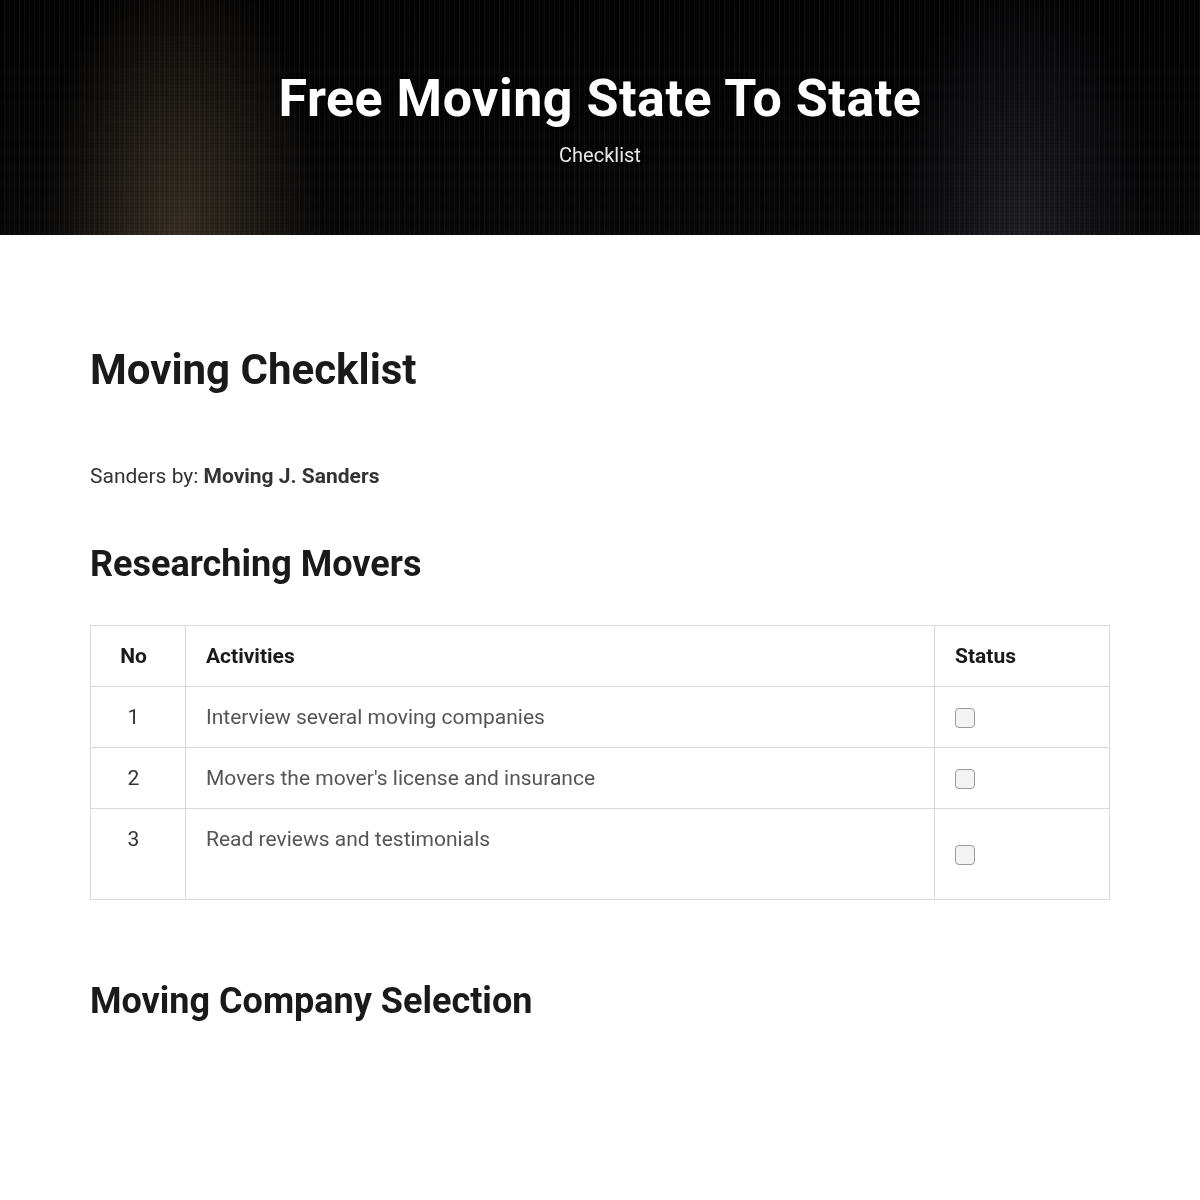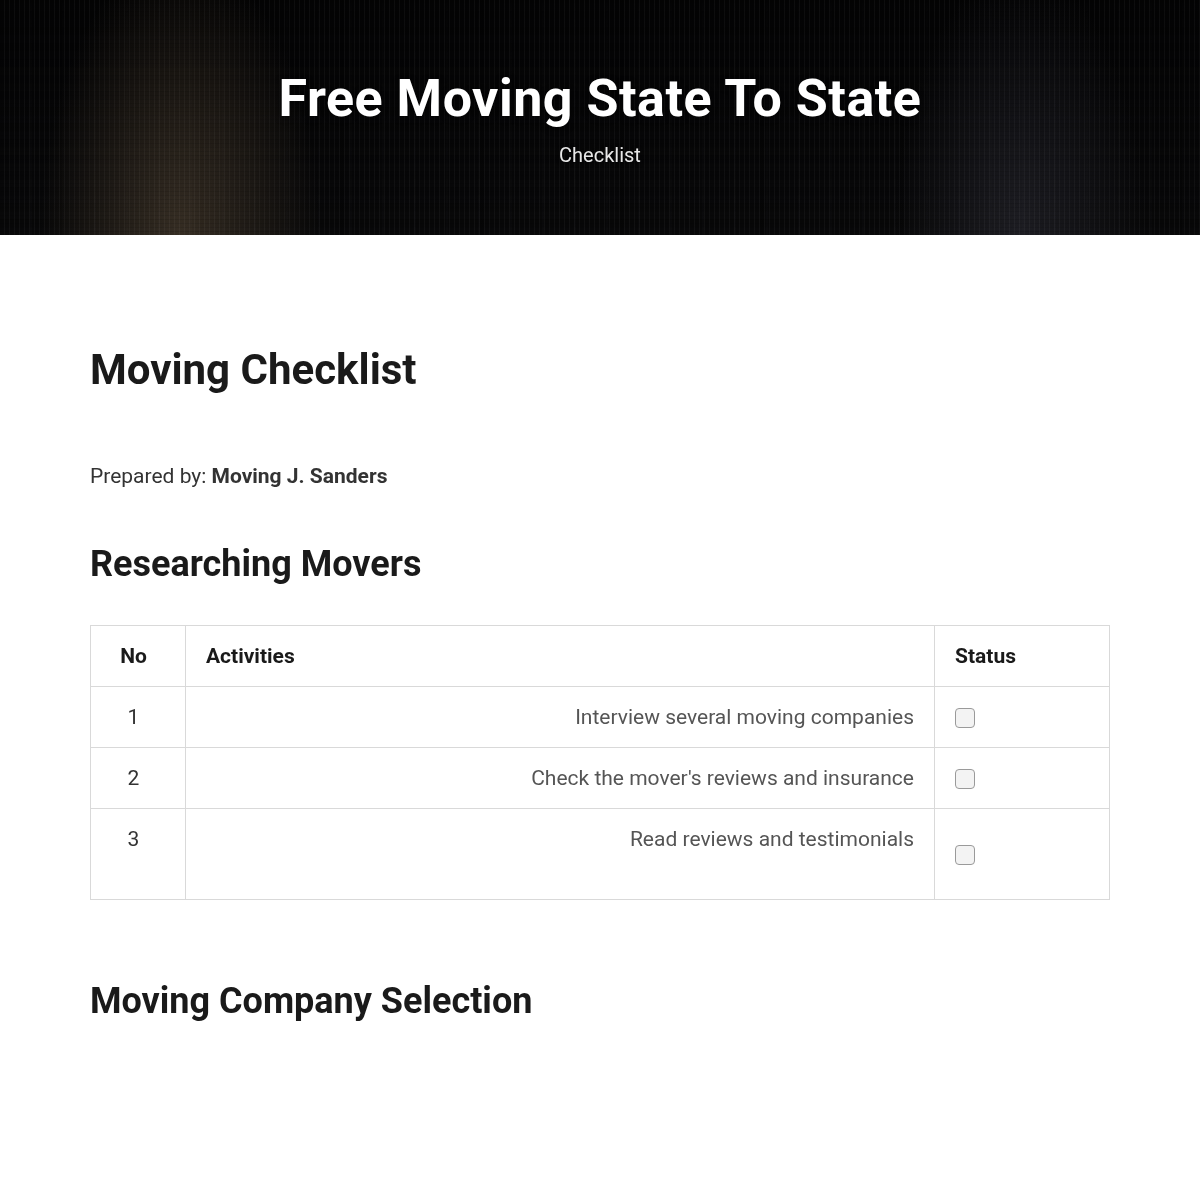--- a/index.html
+++ b/index.html
@@ -110,21 +110,20 @@
     width: 95px;
     text-align: center;
     padding-left: 11px;
   }
   th.col-status, td.col-status {
     width: 175px;
     text-align: left;
   }
   td.col-activity {
     color: #555;
-    text-align: right;
   }
   .checkbox {
     display: inline-block;
     width: 20px;
     height: 20px;
     border: 1.5px solid #9a9a9a;
     border-radius: 4px;
     background: #f3f3f3;
     vertical-align: middle;
   }
@@ -137,42 +136,42 @@
 <div class="hero">
   <div class="hero-bg"></div>
   <div class="hero-title">Free Moving State To State</div>
   <div class="hero-subtitle">Checklist</div>
 </div>
 
 <div class="content">
   <h1 class="doc-title">Moving Checklist</h1>
 
   <div class="prepared">
-    <span class="label">Prepared by: </span><span class="name">Moving J. Sanders</span>
+    <span class="label">Sanders by: </span><span class="name">Moving J. Sanders</span>
   </div>
 
   <h2 class="section-heading">Researching Movers</h2>
 
   <table>
     <thead>
       <tr>
         <th class="col-no">No</th>
         <th>Activities</th>
         <th class="col-status">Status</th>
       </tr>
     </thead>
     <tbody>
       <tr>
         <td class="col-no">1</td>
         <td class="col-activity">Interview several moving companies</td>
         <td class="col-status"><span class="checkbox"></span></td>
       </tr>
       <tr>
         <td class="col-no">2</td>
-        <td class="col-activity">Check the mover's reviews and insurance</td>
+        <td class="col-activity">Movers the mover's license and insurance</td>
         <td class="col-status"><span class="checkbox"></span></td>
       </tr>
       <tr class="row3">
         <td class="col-no">3</td>
         <td class="col-activity">Read reviews and testimonials</td>
         <td class="col-status"><span class="checkbox"></span></td>
       </tr>
     </tbody>
   </table>
 

